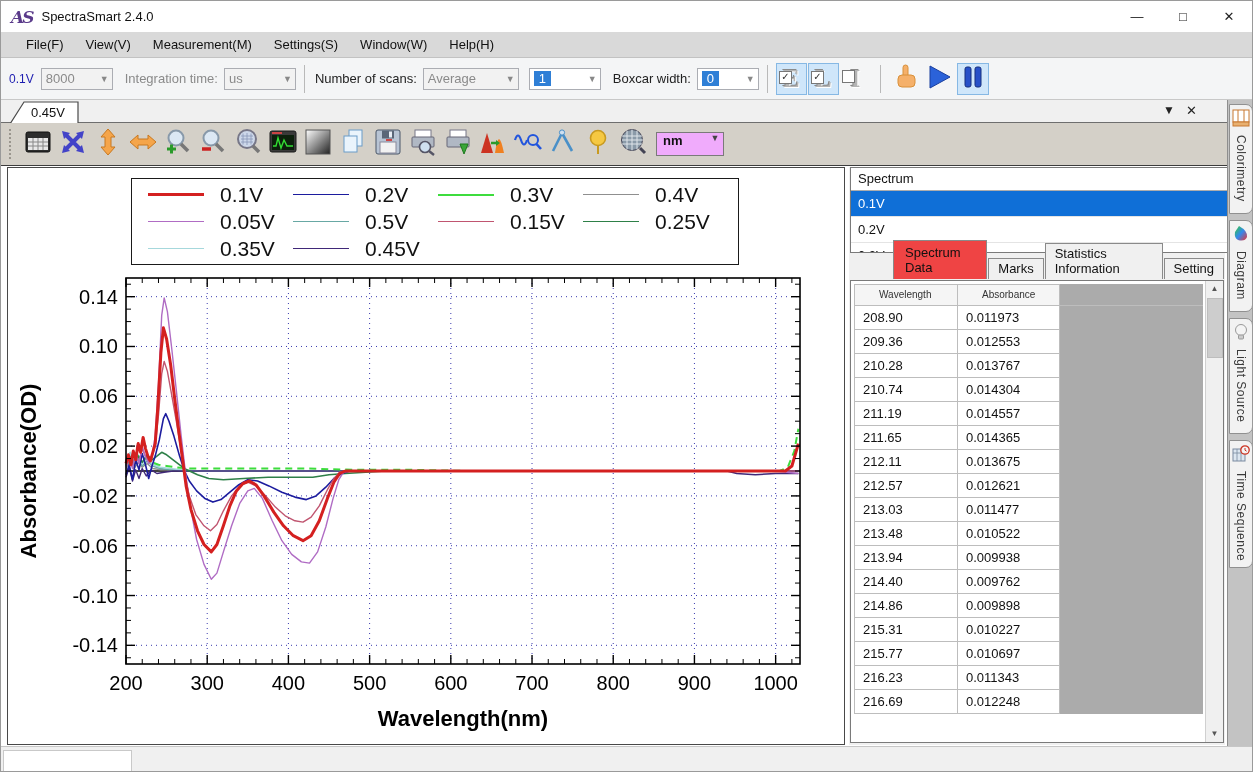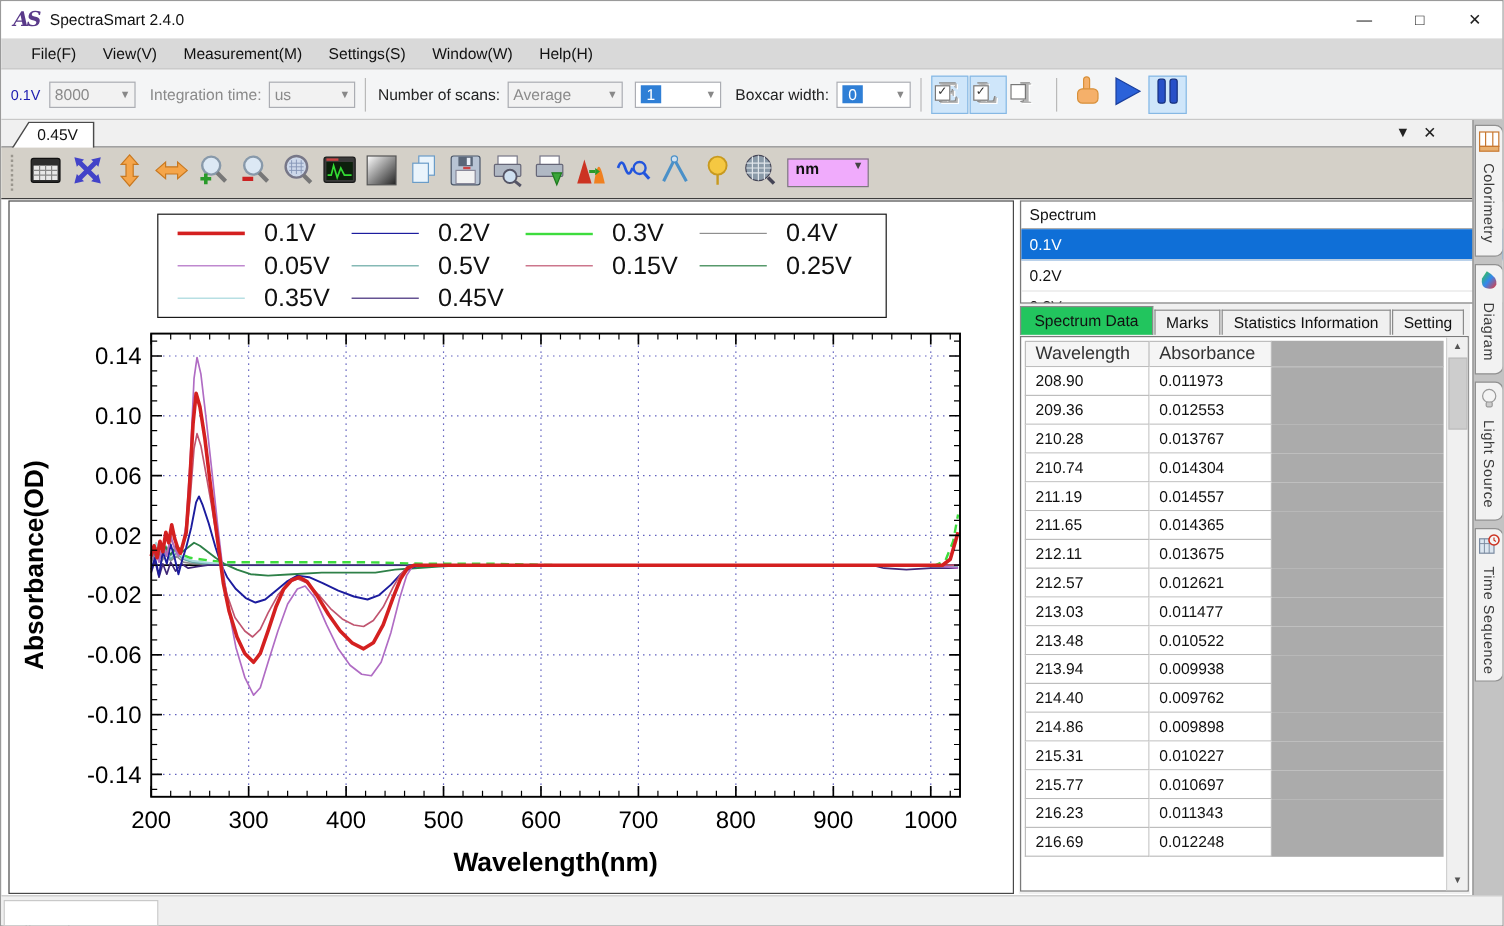--- a/index.html
+++ b/index.html
@@ -72,26 +72,26 @@
   .spec-row{height:25px;line-height:25px;padding-left:7px;font-size:13px;color:#111;border-bottom:1px solid #e4e4e4;margin-right:17px;}
   .spec-row.sel{background:#0f6fd7;color:#fff;}
   .vscroll{position:absolute;right:0;top:0;bottom:0;width:17px;background:#f0f0f0;border-left:1px solid #d0d0d0;}
   .vscroll .sb-up,.vscroll .sb-dn{position:absolute;left:0;width:100%;height:16px;text-align:center;
         font-size:8px;color:#555;line-height:16px;}
   .vscroll .sb-up{top:0;} .vscroll .sb-dn{bottom:0;}
   .vscroll .sb-thumb{position:absolute;left:1px;width:14px;background:#cdcdcd;border:1px solid #bdbdbd;}
   .data-tabs{position:absolute;left:1px;top:88px;height:24px;display:flex;align-items:flex-end;}
   .data-tab{font-size:13px;color:#111;background:#f0f0f0;border:1px solid #8a8a8a;border-bottom:none;
             padding:2px 9px 3px 9px;margin-right:1px;}
-  .data-tab.active{background:#22c55e;padding:4px 11px 4px 11px;position:relative;z-index:2;}
+  .data-tab.active{background:#ef4444;padding:4px 11px 4px 11px;position:relative;z-index:2;margin-left:43px;}
   .data-table{position:absolute;left:1px;top:113px;width:374px;height:463px;background:#fff;
               border:1px solid #7a7a7a;box-sizing:border-box;overflow:hidden;}
   .dt-inner{position:absolute;left:3px;top:3px;right:20px;bottom:3px;display:flex;flex-direction:column;}
   .dt-headrow{display:flex;height:22px;flex:0 0 22px;background:#f5f5f5;}
-  .dt-headrow div{font-size:15px;color:#333;border:1px solid #bdbdbd;border-left:none;line-height:20px;padding-left:8px;box-sizing:border-box;}
+  .dt-headrow div{font-size:10px;color:#333;border:1px solid #bdbdbd;border-left:none;line-height:20px;padding-left:24px;box-sizing:border-box;}
   .dt-headrow div:first-child{border-left:1px solid #bdbdbd;}
   .dt-col-w{width:104px;flex:0 0 104px;}
   .dt-col-a{width:102px;flex:0 0 102px;}
   .dt-col-f{flex:1;background:#ababab;border-top:none!important;border-right:none!important;}
   .dt-row{display:flex;height:24px;flex:0 0 24px;}
   .dt-row div{font-size:13px;color:#111;border:1px solid #bdbdbd;border-top:none;border-left:none;
               line-height:23px;padding-left:8px;box-sizing:border-box;background:#fff;}
   .dt-row div:first-child{border-left:1px solid #bdbdbd;}
   .dt-row .dt-col-f{background:#ababab;border:none;}
   

